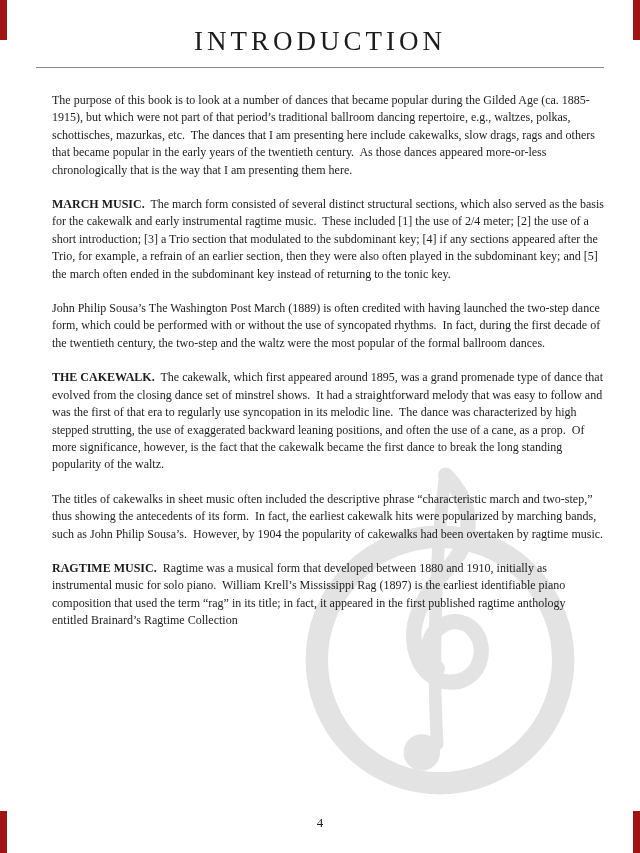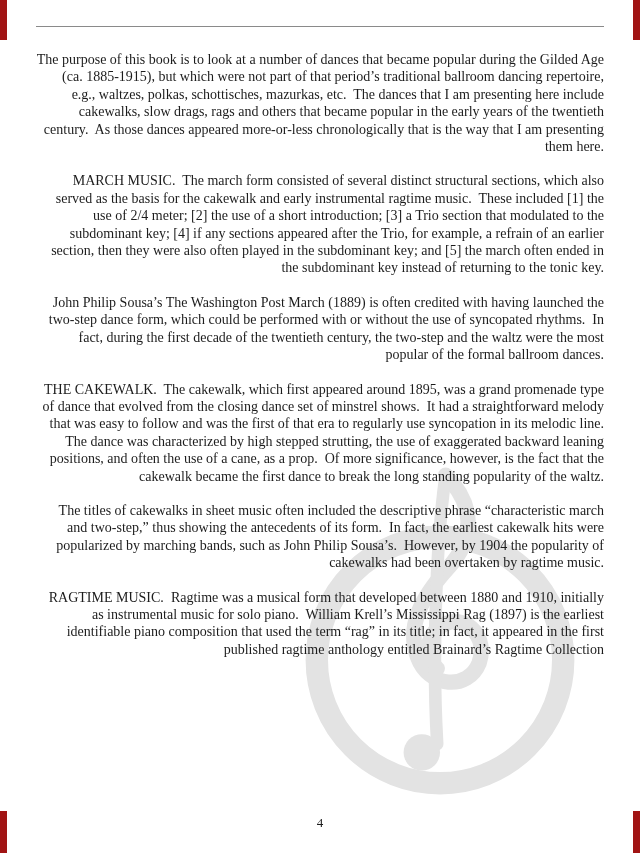--- a/index.html
+++ b/index.html
@@ -37,27 +37,26 @@
     text-align: center;
     margin: 0 0 10px 0;
   }
   .rule {
     border: none;
     border-top: 1px solid #8a8a8a;
     margin: 0 0 24px 0;
     height: 0;
   }
   .content p {
-    font-size: 14px;
+    font-size: 12px;
     line-height: 17.4px;
-    margin: 0 0 17px 0;
+    margin: 0 0 17px 16px;
     white-space: pre-wrap;
-    text-align: right;
   }
-  .content .bold { font-weight: normal; }
+  .content .bold { font-weight: bold; }
   .content .italic { }
 
   .watermark {
     position: absolute;
     left: 300px;
     top: 450px;
     width: 280px;
     height: 364px;
     z-index: 1;
     pointer-events: none;
@@ -87,20 +86,21 @@
   <div class="watermark">
     <svg viewBox="0 0 200 260" fill="none" xmlns="http://www.w3.org/2000/svg">
       <circle cx="100" cy="150" r="88" stroke="#e3e3e3" stroke-width="16" fill="none"></circle>
       <path d="M104 18 C124 38 126 62 106 84 C86 106 76 126 84 148 C92 170 120 172 128 152 C134 134 120 118 104 124 C90 130 88 148 98 156" stroke="#e3e3e3" stroke-width="11" fill="none" stroke-linecap="round"></path>
       <path d="M104 18 C98 60 94 140 98 210" stroke="#e3e3e3" stroke-width="9" fill="none" stroke-linecap="round"></path>
       <circle cx="87" cy="216" r="13" fill="#e3e3e3"></circle>
     </svg>
   </div>
 
   <div class="page-inner">
+    <h1 class="title">INTRODUCTION</h1>
     <hr class="rule">
     <div class="content">
         <p><span class="">The purpose of this book is to look at a number of dances that became popular during the Gilded Age (ca. 1885-1915), but which were not part of that period’s traditional ballroom dancing repertoire, e.g., waltzes, polkas, schottisches, mazurkas, etc.  The dances that I am presenting here include cakewalks, slow drags, rags and others that became popular in the early years of the twentieth century.  As those dances appeared more-or-less chronologically that is the way that I am presenting them here.</span></p>
         <p><span class="bold">MARCH MUSIC.</span><span class="">  The march form consisted of several distinct structural sections, which also served as the basis for the cakewalk and early instrumental ragtime music.  These included [1] the use of 2/4 meter; [2] the use of a short introduction; [3] a Trio section that modulated to the subdominant key; [4] if any sections appeared after the Trio, for example, a refrain of an earlier section, then they were also often played in the subdominant key; and [5] the march often ended in the subdominant key instead of returning to the tonic key.</span></p>
         <p><span class="">John Philip Sousa’s </span><span class="italic">The Washington Post March</span><span class=""> (1889) is often credited with having launched the two-step dance form, which could be performed with or without the use of syncopated rhythms.  In fact, during the first decade of the twentieth century, the two-step and the waltz were the most popular of the formal ballroom dances.</span></p>
         <p><span class="bold">THE CAKEWALK.</span><span class="">  The cakewalk, which first appeared around 1895, was a grand promenade type of dance that evolved from the closing dance set of minstrel shows.  It had a straightforward melody that was easy to follow and was the first of that era to regularly use syncopation in its melodic line.  The dance was characterized by high stepped strutting, the use of exaggerated backward leaning positions, and often the use of a cane, as a prop.  Of more significance, however, is the fact that the cakewalk became the first dance to break the long standing popularity of the waltz.</span></p>
         <p><span class="">The titles of cakewalks in sheet music often included the descriptive phrase “characteristic march and two-step,” thus showing the antecedents of its form.  In fact, the earliest cakewalk hits were popularized by marching bands, such as John Philip Sousa’s.  However, by 1904 the popularity of cakewalks had been overtaken by ragtime music.</span></p>
         <p><span class="bold">RAGTIME MUSIC.</span><span class="">  Ragtime was a musical form that developed between 1880 and 1910, initially as instrumental music for solo piano.  William Krell’s </span><span class="italic">Mississippi Rag</span><span class=""> (1897) is the earliest identifiable piano composition that used the term “rag” in its title; in fact, it appeared in the first published ragtime anthology entitled </span><span class="italic">Brainard’s Ragtime Collection</span></p>
       </div>
   </div>

